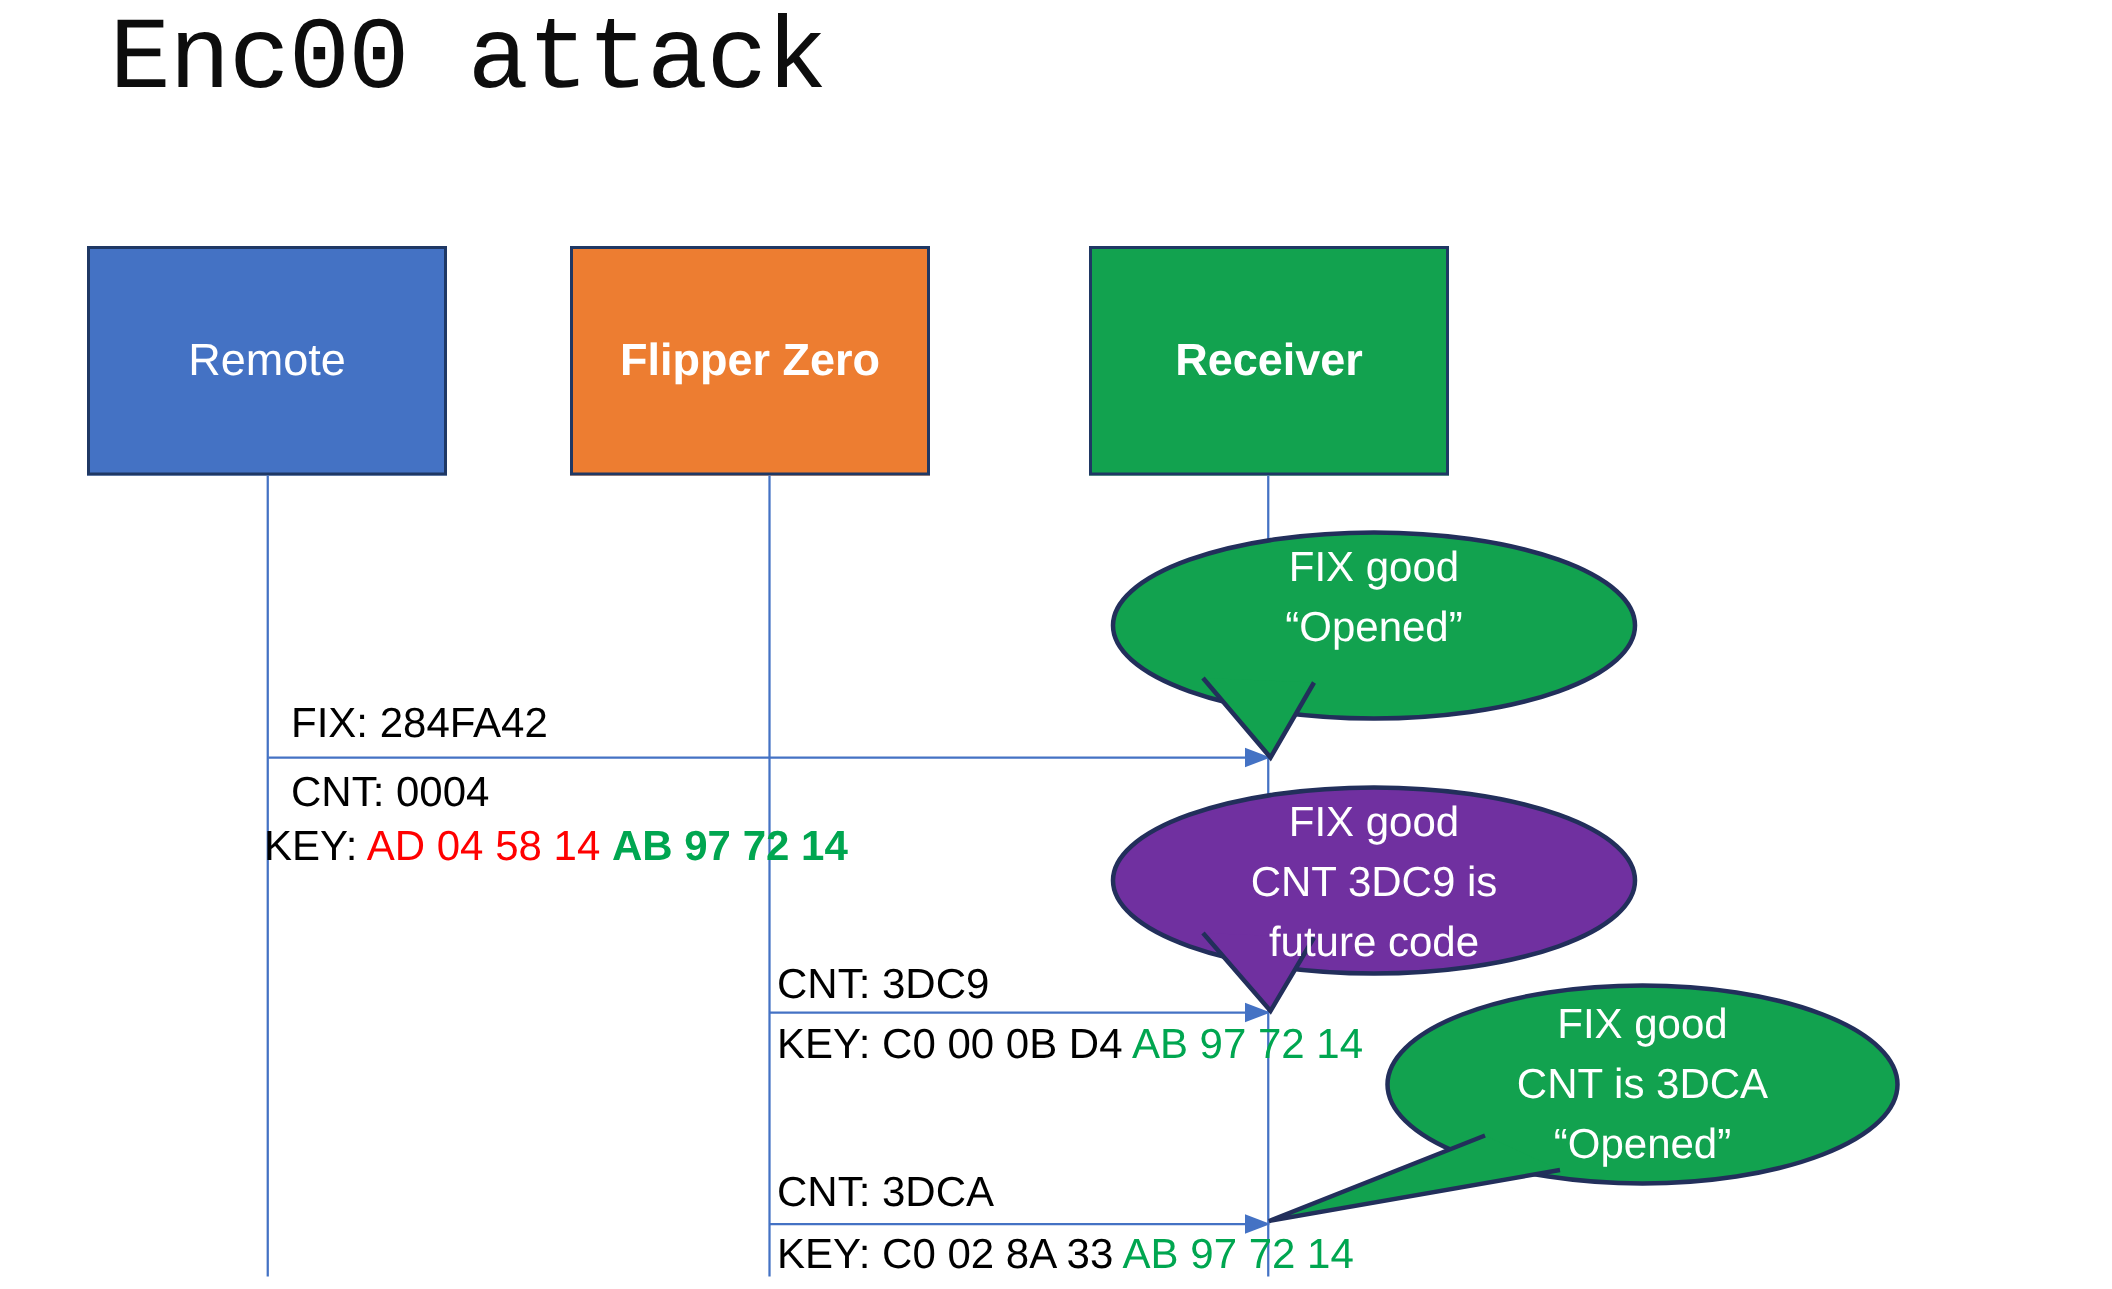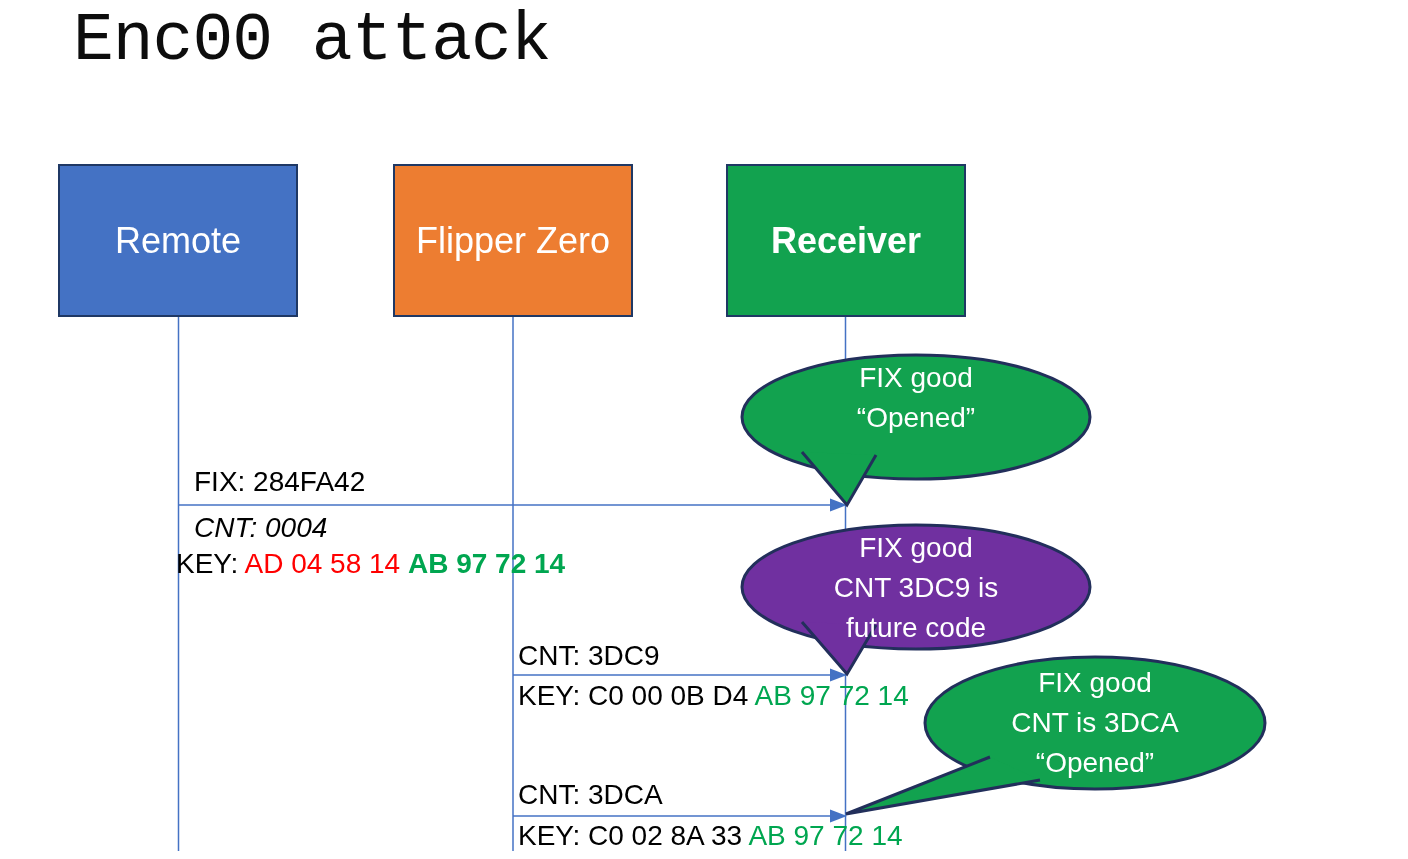--- a/index.html
+++ b/index.html
@@ -7,40 +7,40 @@
     position:relative; width:1408px; height:859px; background:#ffffff;
     font-family:"Liberation Sans", sans-serif; overflow:hidden;
   }
   .title {
     position:absolute; left:73px; top:2px; font-size:68px; font-weight:300;
     color:#0d0d0d; letter-spacing:-1px; white-space:nowrap;font-family:Liberation Mono, monospace;
   }
   .actor {
     position:absolute; top:164px; width:240px; height:153px;
     display:flex; align-items:center; justify-content:center;
-    color:#ffffff; font-size:36px; border:2px solid #1f3864; box-sizing:border-box;
+    color:#ffffff; font-size:30px; border:2px solid #1f3864; box-sizing:border-box;
     white-space:nowrap;
   }
   .actor-remote   { left:58px; }
-  .actor-flipper  { left:393px; }
+  .actor-flipper  { left:380px;font-weight:bold; }
   .actor-receiver { left:726px; }
   svg.overlay { position:absolute; left:0; top:0; width:1408px; height:859px; }
   .msg {
     position:absolute; font-size:28px; color:#000000; white-space:nowrap; line-height:30px;
   }
   .key-bold { font-weight:bold; }
   .bubble-text {
     position:absolute; text-align:center; color:#ffffff;
     font-size:28px; line-height:40px; white-space:nowrap;
   }
   .bt-1 { left:742px; top:358px; width:348px; }
   .bt-2 { left:742px; top:528px; width:348px; }
   .bt-3 { left:925px; top:663px; width:340px; }
   .m1a { left:194px; top:467px; }
-  .m1b { left:194px; top:513px;font-style:italic; }
+  .m1b { left:194px; top:513px; }
   .m1c { left:176px; top:549px; }
   .m2a { left:518px; top:641px; }
   .m2b { left:518px; top:681px; }
   .m3a { left:518px; top:780px; }
   .m3b { left:518px; top:821px; }
 </style>
 </head>
 <body>
 
 <div class="stage">

